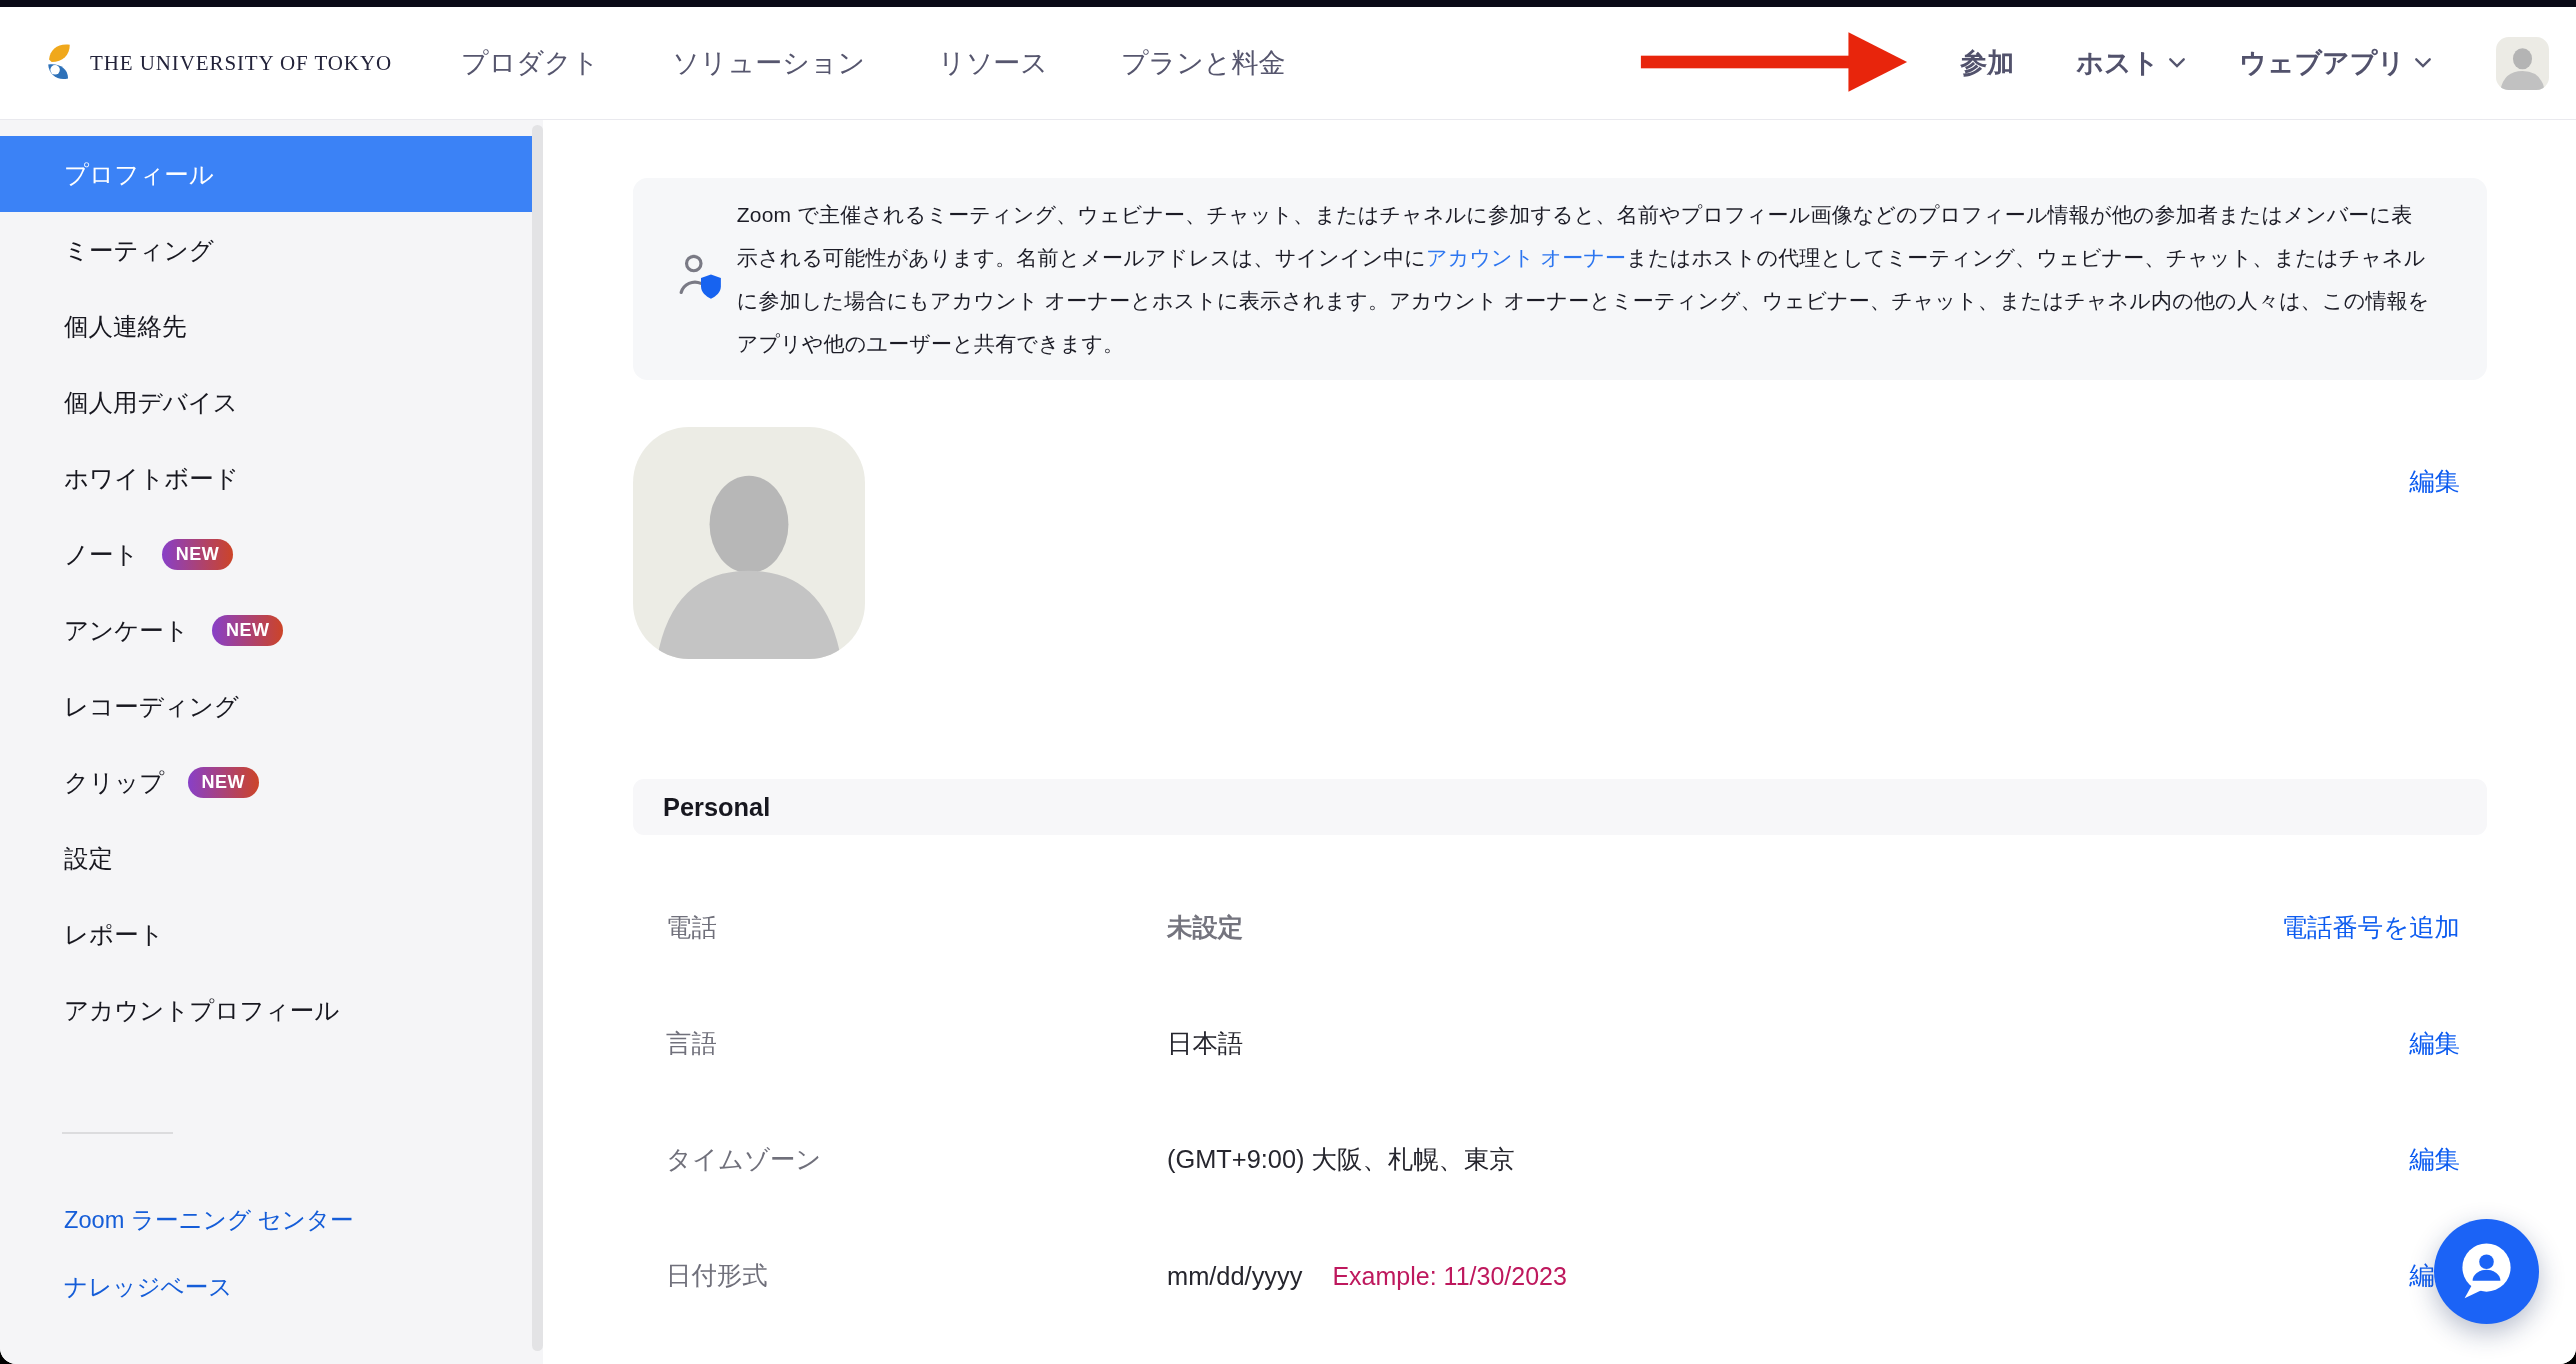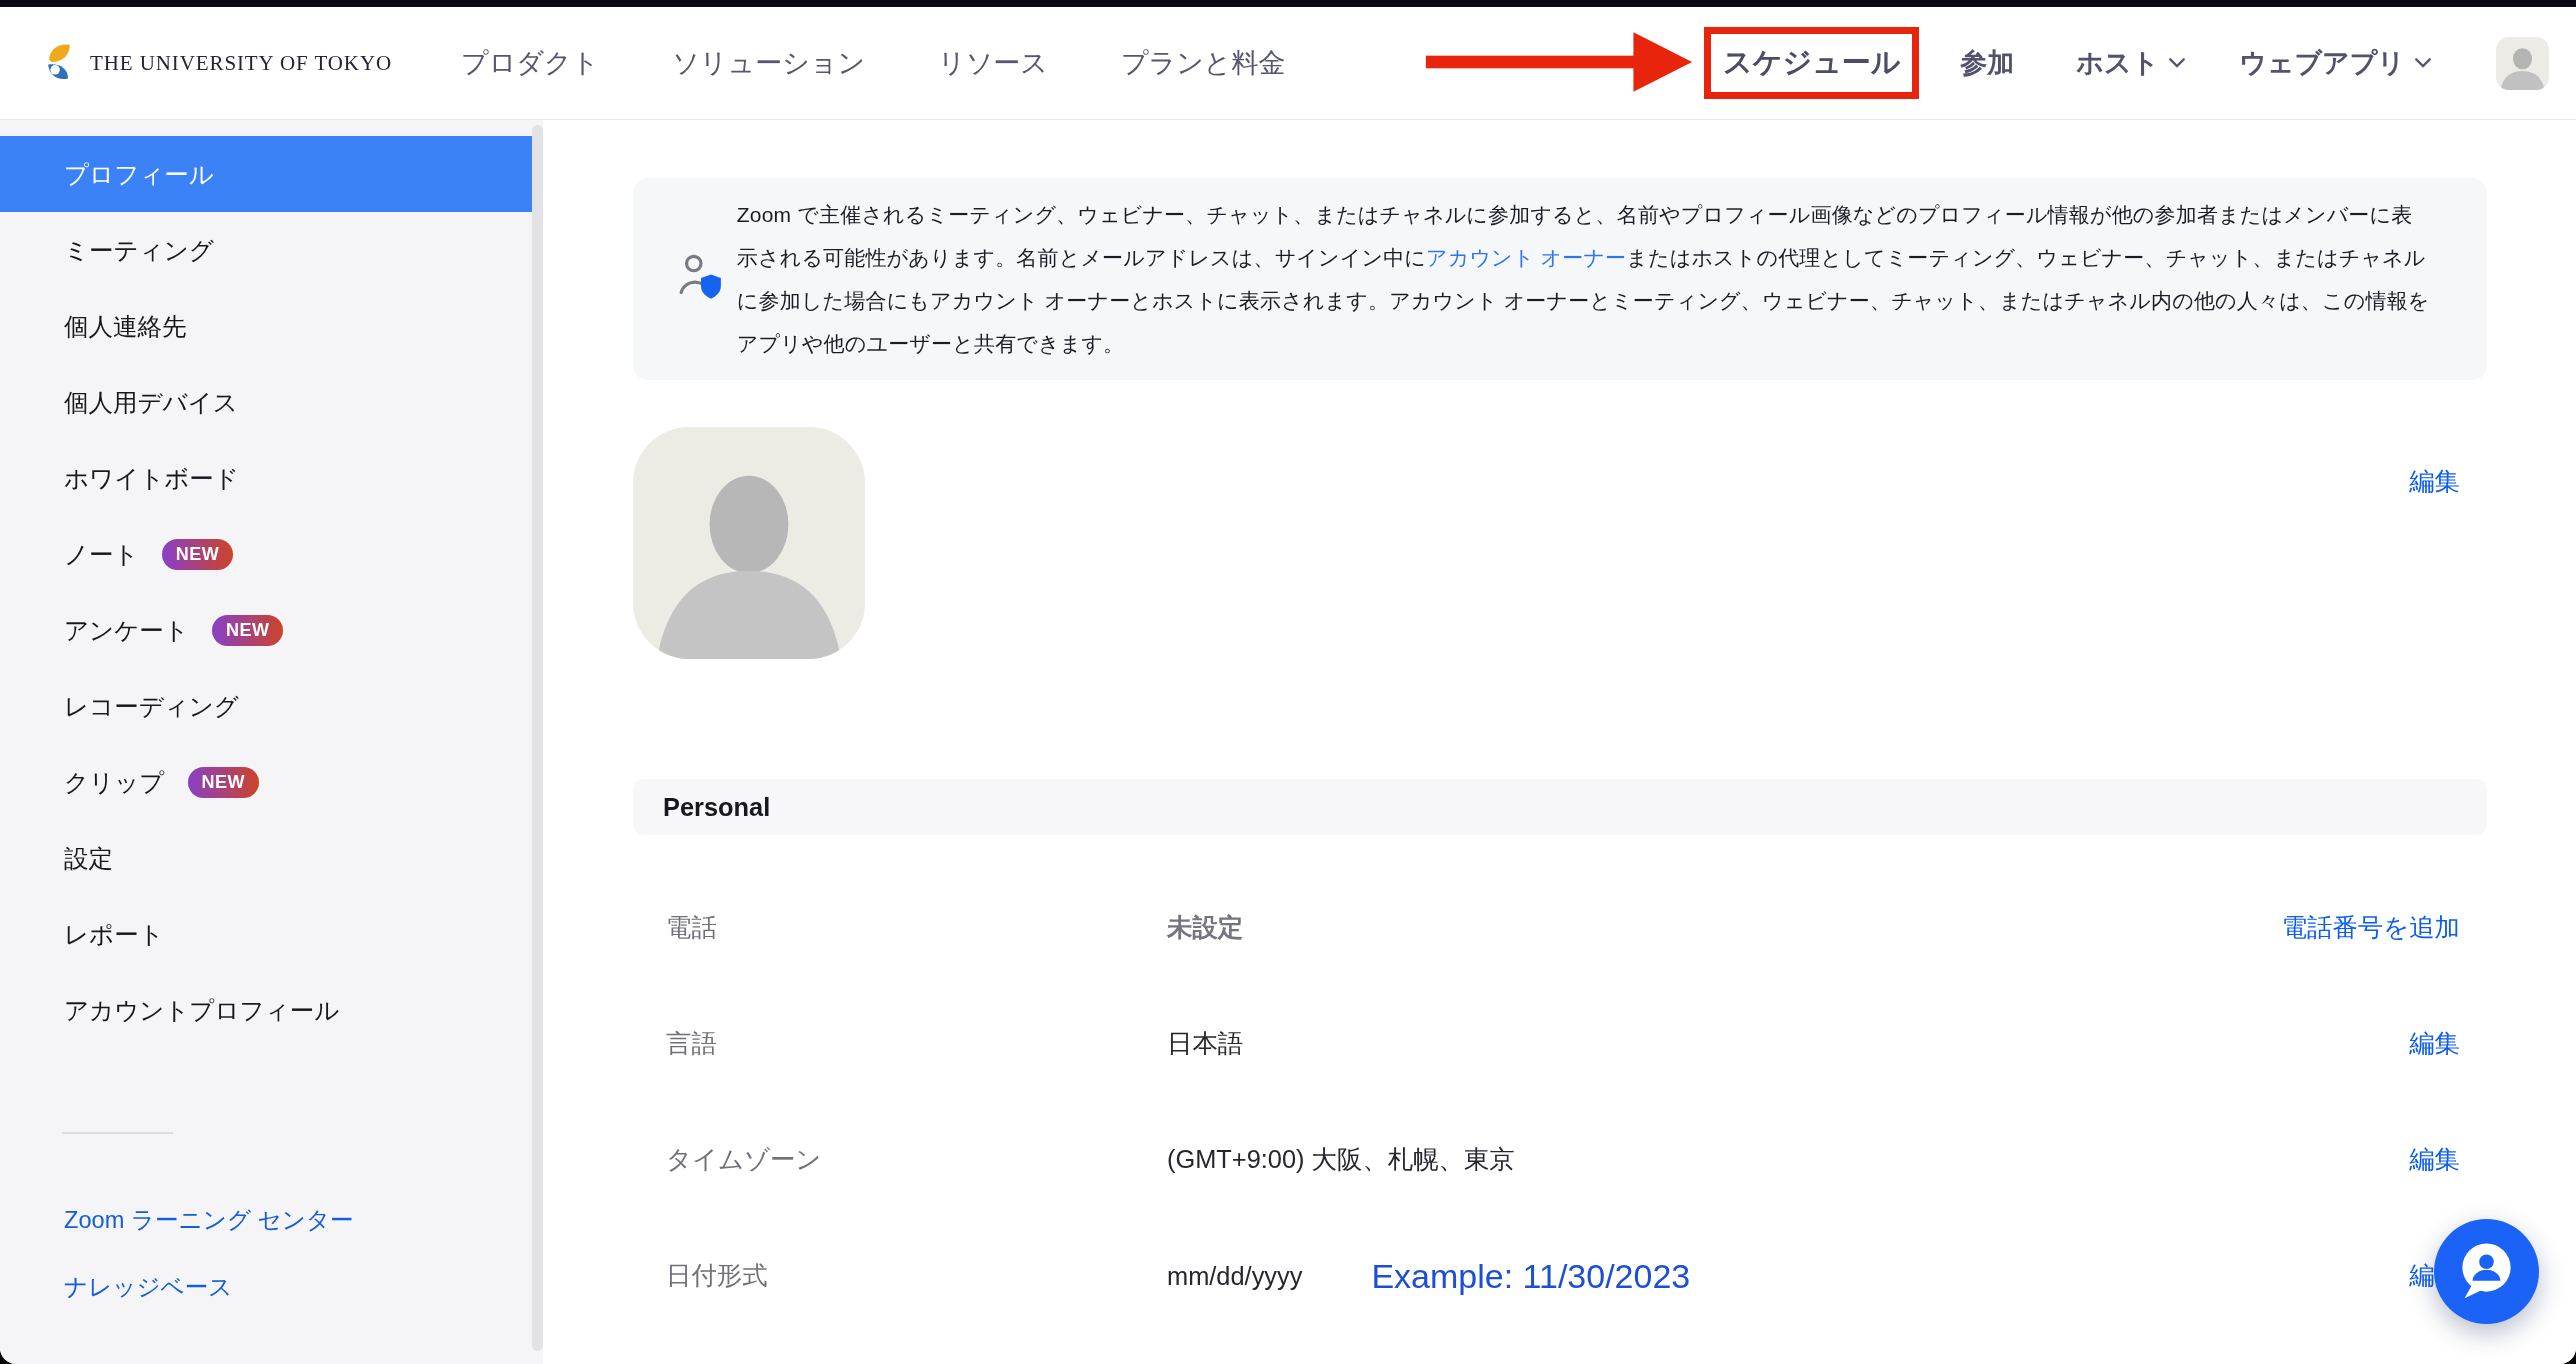--- a/index.html
+++ b/index.html
@@ -90,21 +90,21 @@
   .section-bar{
     margin-top:120px;height:56px;background:#f7f7f9;border-radius:11px;
     display:flex;align-items:center;padding-left:30px;box-sizing:border-box;
   }
   .section-title{font-size:25.4px;font-weight:700;color:#17171f;}
   .rows{margin-top:35px;}
   .info-row{height:116px;display:flex;align-items:center;padding:0 27px 0 33px;}
   .row-label{flex:0 0 501px;font-size:25.4px;color:#70707b;}
   .row-value{font-size:25.4px;color:#26262e;}
   .row-value.muted{color:#74747e;font-weight:bold;}
-  .row-example{font-size:34px;color:#1d4ed8;margin-left:69px;}
+  .row-example{font-size:25px;color:#be185d;margin-left:30px;}
   .row-action{margin-left:auto;}
   
   .help-fab{
     position:absolute;right:37px;top:1219px;width:105px;height:105px;border-radius:50%;
     background:#1b63f6;border:none;cursor:pointer;padding:0;
     box-shadow:0 9px 25.4px rgba(20,40,90,.30);display:flex;align-items:center;justify-content:center;
   }
 </style>
 </head>
 <body>
@@ -132,23 +132,20 @@
       <a class="nav-item">プランと料金</a>
     </nav>
 
     <div class="nav-right">
       <span class="annotation-arrow">
         <svg width="268" height="74" viewBox="0 0 295 82">
           <rect x="0" y="34" width="232" height="14" fill="#e8250c"></rect>
           <polygon points="230,8 295,41 230,74" fill="#e8250c"></polygon>
         </svg>
       </span>
-      <div class="red-box">
-        <a class="schedule-link">スケジュール</a>
-      </div>
       <a class="nav-plain m-join">
         <span class="lbl">参加</span>
       </a>
       <a class="nav-plain m-host">
         <span class="lbl">ホスト</span>
         <span>
           <svg width="18" height="11.8" viewBox="0 0 20 13">
               <path d="M2.5 2.5 L10 10 L17.5 2.5" stroke="#55566f" stroke-width="2.6" fill="none" stroke-linecap="round"></path>
             </svg>
         </span>

